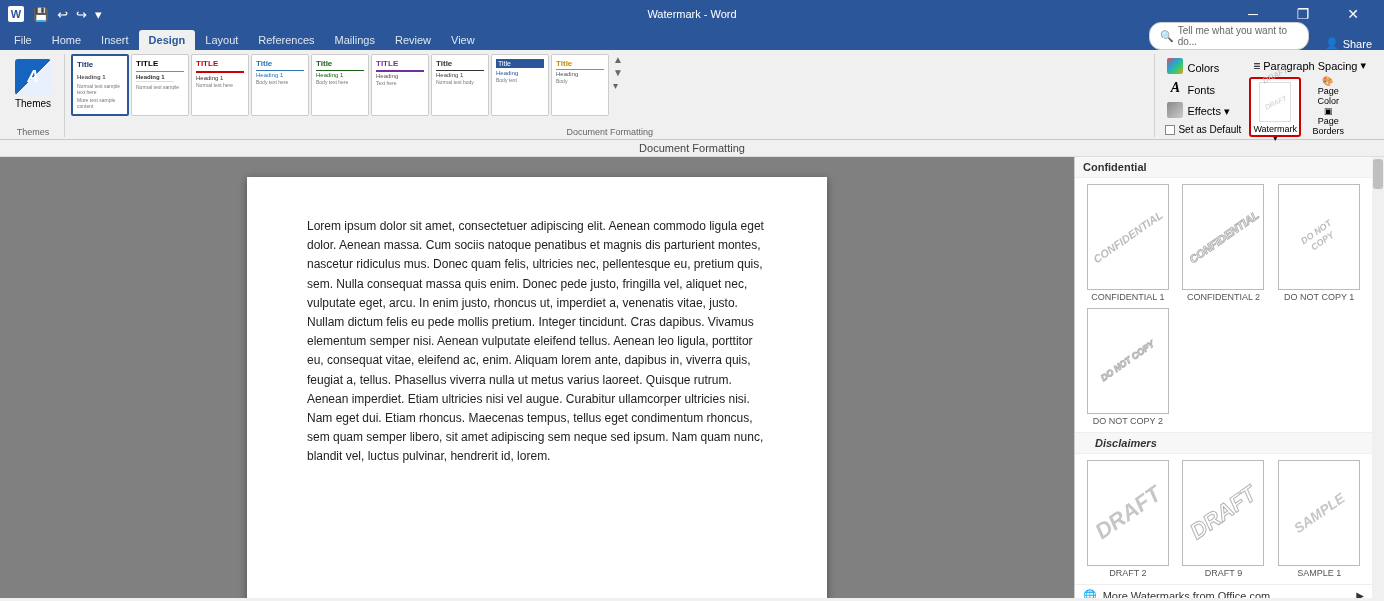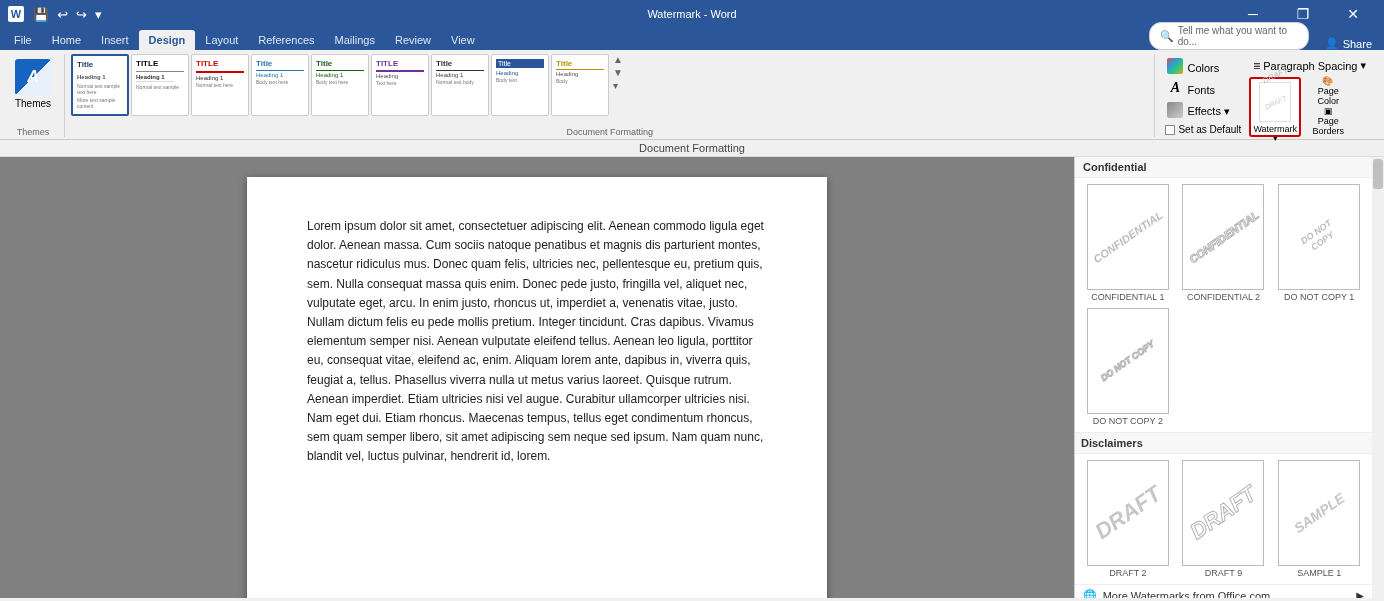--- a/index.html
+++ b/index.html
@@ -457,21 +457,21 @@
 
       <div style="display:grid;grid-template-columns:repeat(3,1fr);gap:6px;padding:0 8px 6px 8px;">
         <div style="display:flex;flex-direction:column;align-items:center;gap:2px;cursor:pointer;">
           <div style="width:82px;height:106px;border:1px solid #bbb;background:white;display:flex;align-items:center;justify-content:center;overflow:hidden;">
             <span style="font-size:9px;color:transparent;font-style:italic;font-weight:bold;transform:rotate(-35deg);white-space:nowrap;text-align:center;-webkit-text-stroke:1px rgba(160,160,160,0.8);">DO NOT COPY</span>
           </div>
           <span style="font-size:9px;color:#555;text-align:left;">DO NOT COPY 2</span>
         </div>
       </div>
 
-      <div style="padding:4px 6px;font-size:11px;font-weight:600;color:#333;background:#f7f7f7;border-bottom:1px solid #eee;border-top:1px solid #eee;">Disclaimers</div>
+      <div style="padding:4px 20px;font-size:11px;font-weight:600;color:#333;background:#f7f7f7;border-bottom:1px solid #eee;border-top:1px solid #eee;font-style:italic;">Disclaimers</div>
 
       <div style="display:grid;grid-template-columns:repeat(3,1fr);gap:6px;padding:6px 8px;">
 
         <div style="display:flex;flex-direction:column;align-items:center;gap:2px;cursor:pointer;">
           <div style="width:82px;height:106px;border:1px solid #bbb;background:white;display:flex;align-items:center;justify-content:center;overflow:hidden;">
             <span style="font-size:22px;color:rgba(160,160,160,0.6);font-style:italic;font-weight:bold;transform:rotate(-35deg);">DRAFT</span>
           </div>
           <span style="font-size:9px;color:#555;">DRAFT 2</span>
         </div>
 

